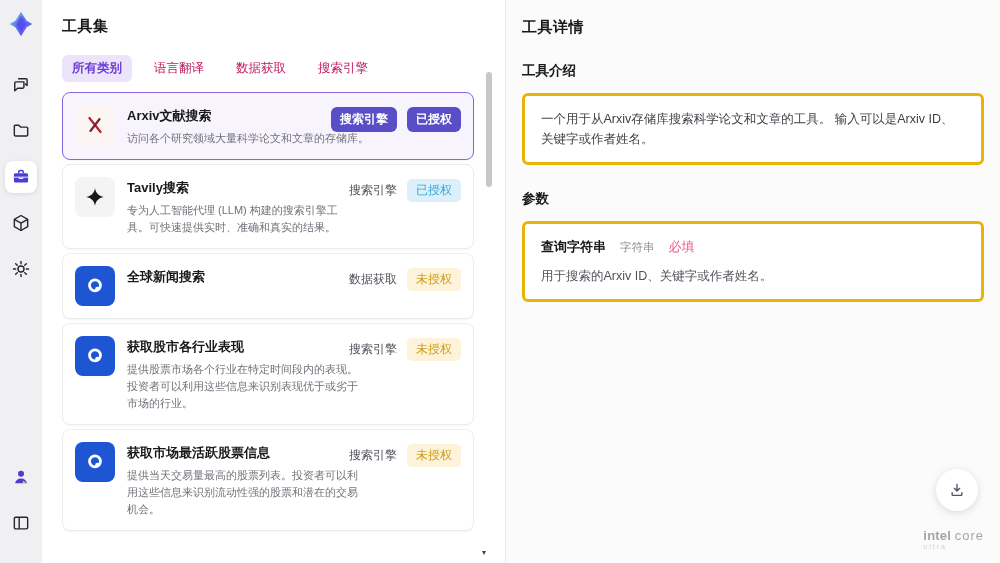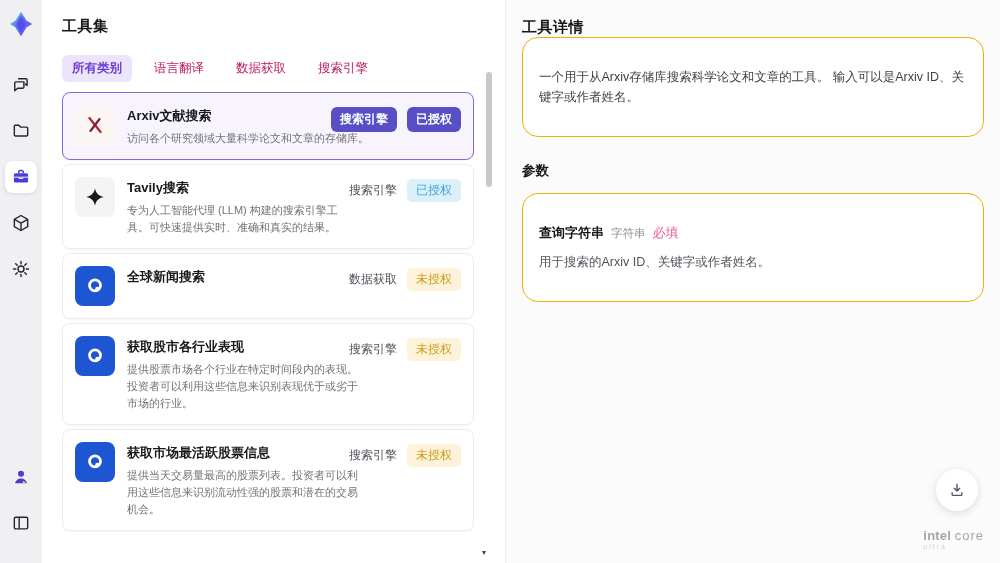--- a/index.html
+++ b/index.html
@@ -41,22 +41,22 @@
 
   
   .scroll-track { position: absolute; top: 72px; bottom: 20px; left: 444px; width: 6px; }
   .scroll-thumb { position: absolute; top: 0; left: 0; width: 6px; height: 115px; border-radius: 3px; background: #c7c7cc; }
   .scroll-caret { position: absolute; bottom: -14px; left: -4px; font-size: 8px; color: #3f3f46; }
 
   
   .right { flex: 1; background: #fbfbfc; border-left: 1px solid #ececee; padding: 18px 16px; position: relative; }
   .right-title { font-size: 15px; font-weight: bold; letter-spacing: .5px; }
   .section-heading { font-size: 13.5px; font-weight: bold; margin: 25px 0 13px; }
-  .box { background: #fff; border: 1px solid #eab308; border-radius: 16px; padding: 29px 16px; font-size: 12.5px; color: #3f3f46; line-height: 1.6; }
-  .param-head { display: flex; align-items: baseline; gap: 7px; }
+  .box { background: #fff; border: 3px solid #eab308; border-radius: 6px; padding: 13px 16px; font-size: 12.5px; color: #3f3f46; line-height: 1.6; }
+  .param-head { display: flex; align-items: baseline; gap: 14px; }
   .param-name { font-size: 13px; font-weight: bold; color: #18181b; }
   .param-type { font-size: 11.5px; color: #8e8e96; }
   .param-required { font-size: 13px; color: #ee5c86; }
   .param-desc { margin-top: 8px; font-size: 12.5px; color: #52525b; }
 
   
   .fab { position: absolute; right: 22px; bottom: 52px; width: 42px; height: 42px; border-radius: 50%; background: #fff; box-shadow: 0 2px 8px rgba(0,0,0,.13); display: flex; align-items: center; justify-content: center; cursor: pointer; }
   .fab svg { width: 18px; height: 18px; }
   .brand { position: absolute; right: 16px; bottom: 12px; text-align: left; color: #a4a4ab; line-height: 1.1; }
   .brand .row1 { font-size: 13px; }
@@ -230,20 +230,21 @@
 
     <div class="scroll-track">
       <div class="scroll-thumb"></div>
       <div class="scroll-caret">▾</div>
     </div>
   </div>
 
   <div class="right">
     <div class="right-title">工具详情</div>
 
+    <div class="section-heading">工具介绍</div>
     <div class="box">一个用于从Arxiv存储库搜索科学论文和文章的工具。 输入可以是Arxiv ID、关键字或作者姓名。</div>
 
     <div class="section-heading">参数</div>
     <div class="box">
       <div class="param-head">
         <span class="param-name">查询字符串</span>
         <span class="param-type">字符串</span>
         <span class="param-required">必填</span>
       </div>
       <div class="param-desc">用于搜索的Arxiv ID、关键字或作者姓名。</div>

